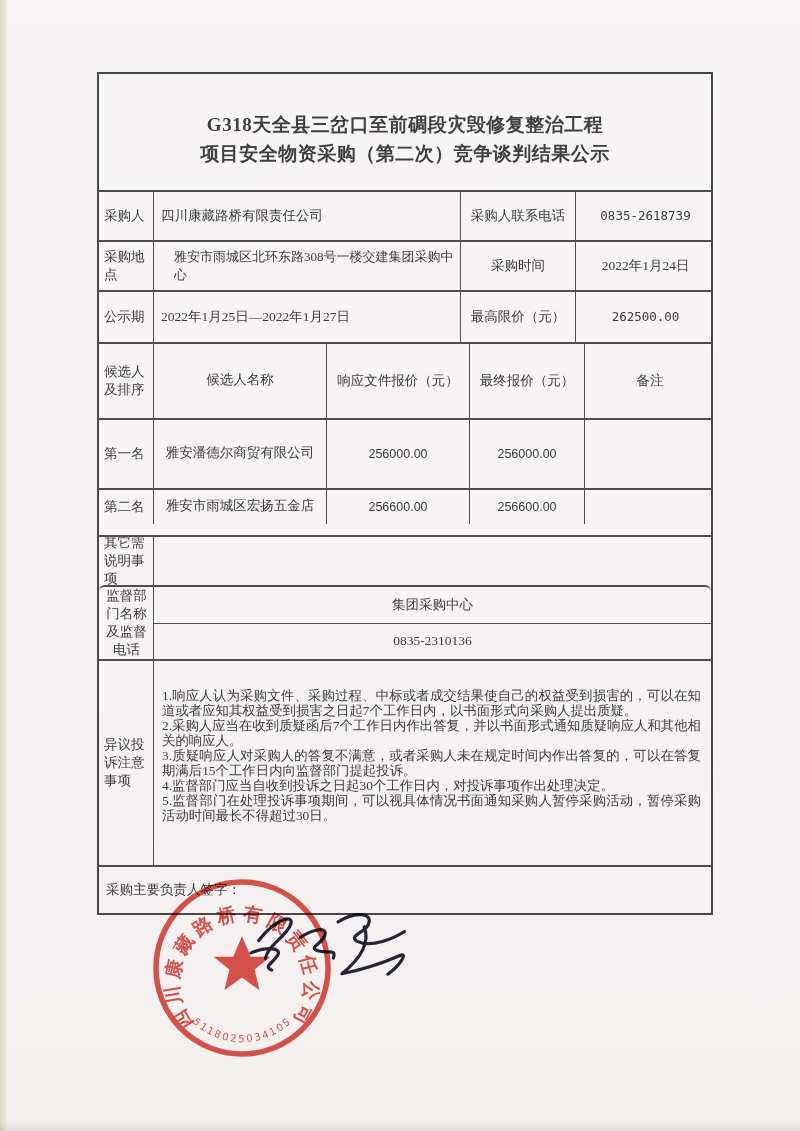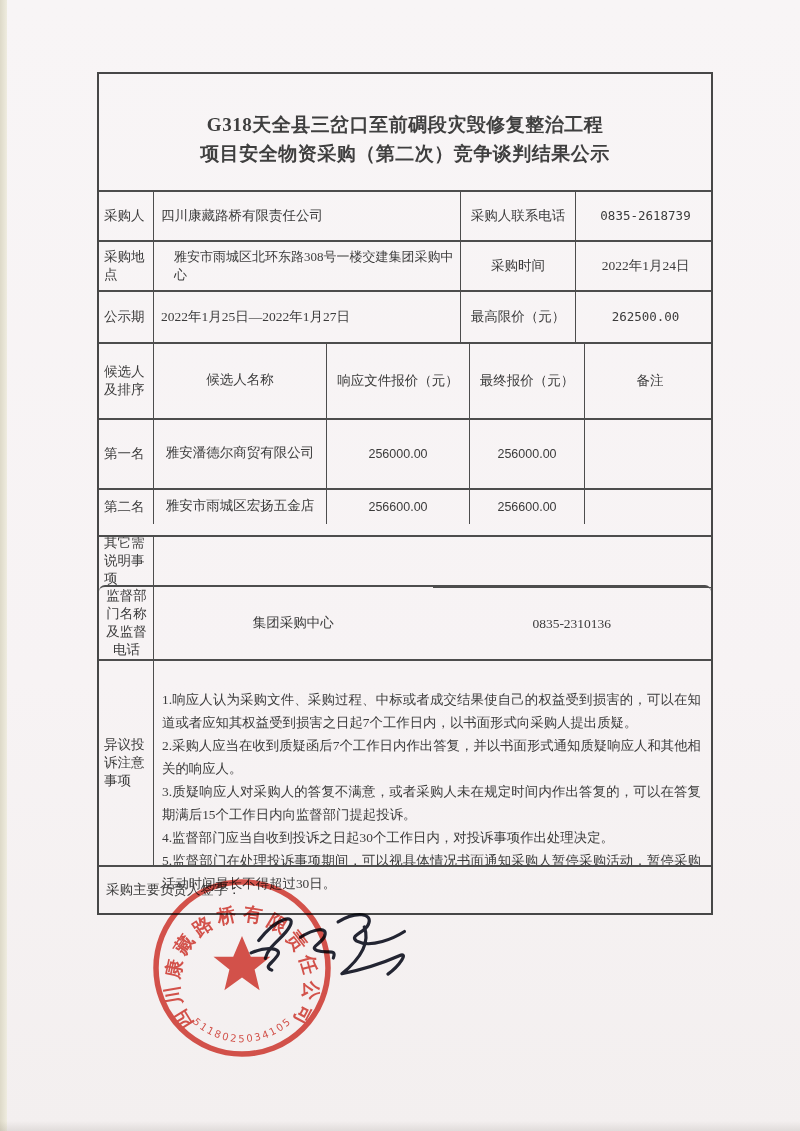--- a/index.html
+++ b/index.html
@@ -36,27 +36,27 @@
   .r-candh{height:76px;}
   .r-cand1{height:70px;}
   .r-cand2{height:36px;}
   .w-cname{width:173px;flex:none;font-family:Liberation Mono, monospace;}
   .w-cdoc{width:143px;flex:none;}
   .w-cfin{width:115px;flex:none;}
   .w-crem{width:131px;flex:none;}
   .num{font-family:Liberation Sans, sans-serif;font-size:12.5px;}
   .r-other{height:50px;margin-top:11px;}
   .r-super{height:74px;border-radius:6px;}
-  .super-col{flex:1;display:flex;flex-direction:row;border-left:1px solid #4d4d4d;}
+  .super-col{flex:1;display:flex;flex-direction:column;border-left:1px solid #4d4d4d;}
   .super-cell{flex:1;display:flex;align-items:center;justify-content:center;font-size:13.5px;}
   .super-cell + .super-cell{border-top:1px solid #4d4d4d;}
   .r-objection{height:206px;align-items:stretch;}
   .obj-lab{display:flex;align-items:center;}
   .obj-body{flex:1;border-left:1px solid #4d4d4d;padding:27px 10px 0 8px;box-sizing:border-box;}
-  .obj-body p{margin:0;font-size:13.4px;line-height:23px;text-align:justify;}
+  .obj-body p{margin:0;font-size:13.4px;line-height:15px;text-align:justify;}
   .r-sign{height:48px;position:relative;}
   .sign-cell{flex:1;padding-left:7px;font-size:13.5px;}
 
   .seal{position:absolute;left:147px;top:871px;width:190px;height:190px;z-index:3;
         mix-blend-mode:multiply;opacity:.9;}
   .sig{position:absolute;left:243px;top:898px;width:180px;height:100px;z-index:4;
        mix-blend-mode:multiply;transform:rotate(-2deg);}
 </style>
 </head>
 <body>

